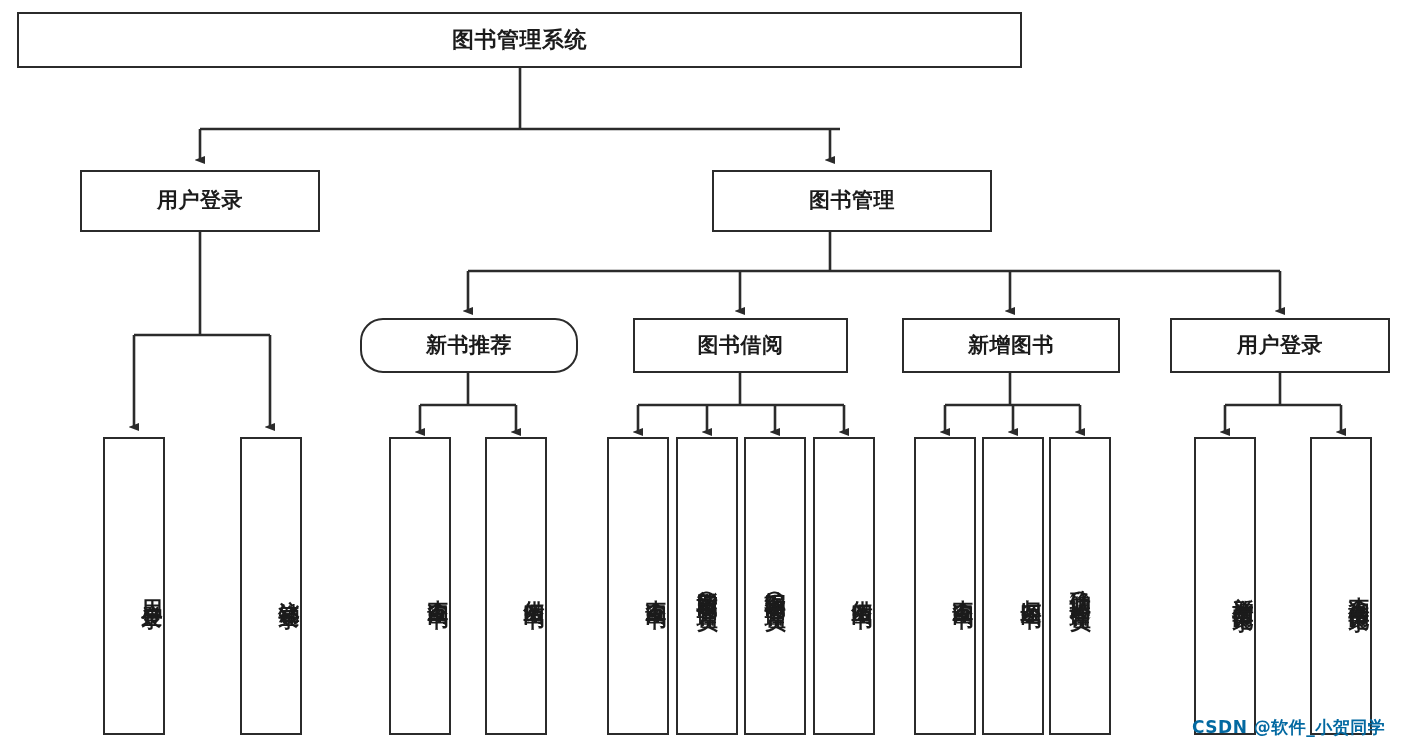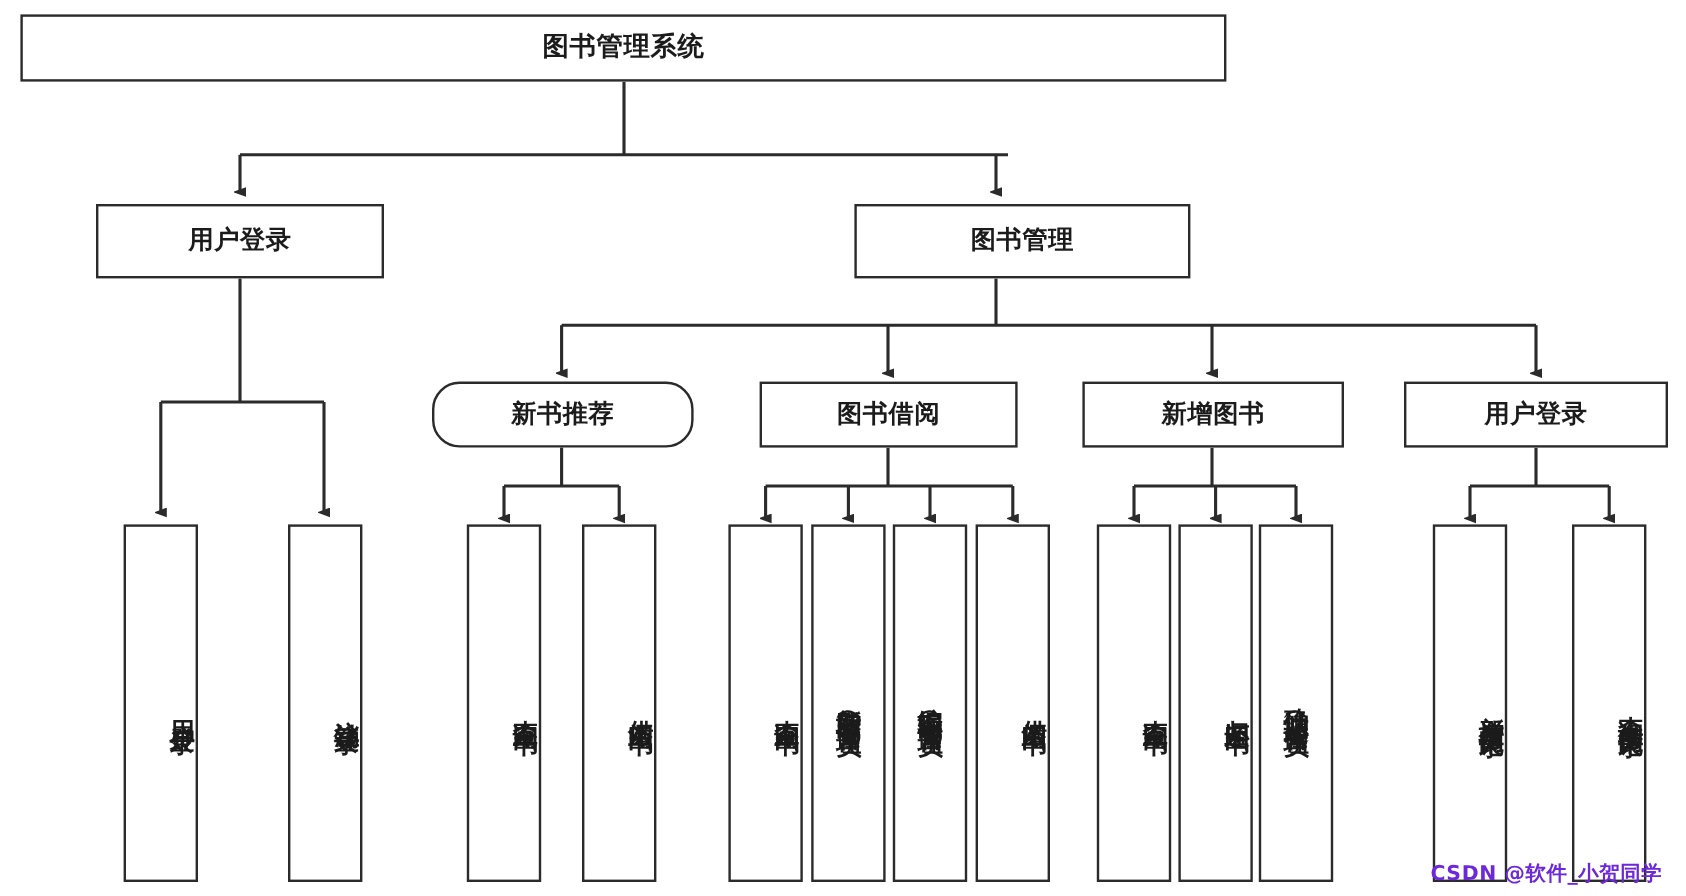--- a/index.html
+++ b/index.html
@@ -54,21 +54,21 @@
     padding-top: 6px;
     white-space: nowrap;
   }
   .node-v.center-v {
     align-items: center;
     padding-top: 0;
   }
   .watermark {
     position: absolute;
     font-size: 17px;
-    color: #6d28d9;
+    color: #0369a1;
     white-space: nowrap;
     letter-spacing: 0.5px;
   }
 </style>
 </head>
 <body>
 
 <div id="diagram-root">
 
   <svg id="edges-layer" viewBox="0 0 1405 747" width="1405" height="747" xmlns="http://www.w3.org/2000/svg">

